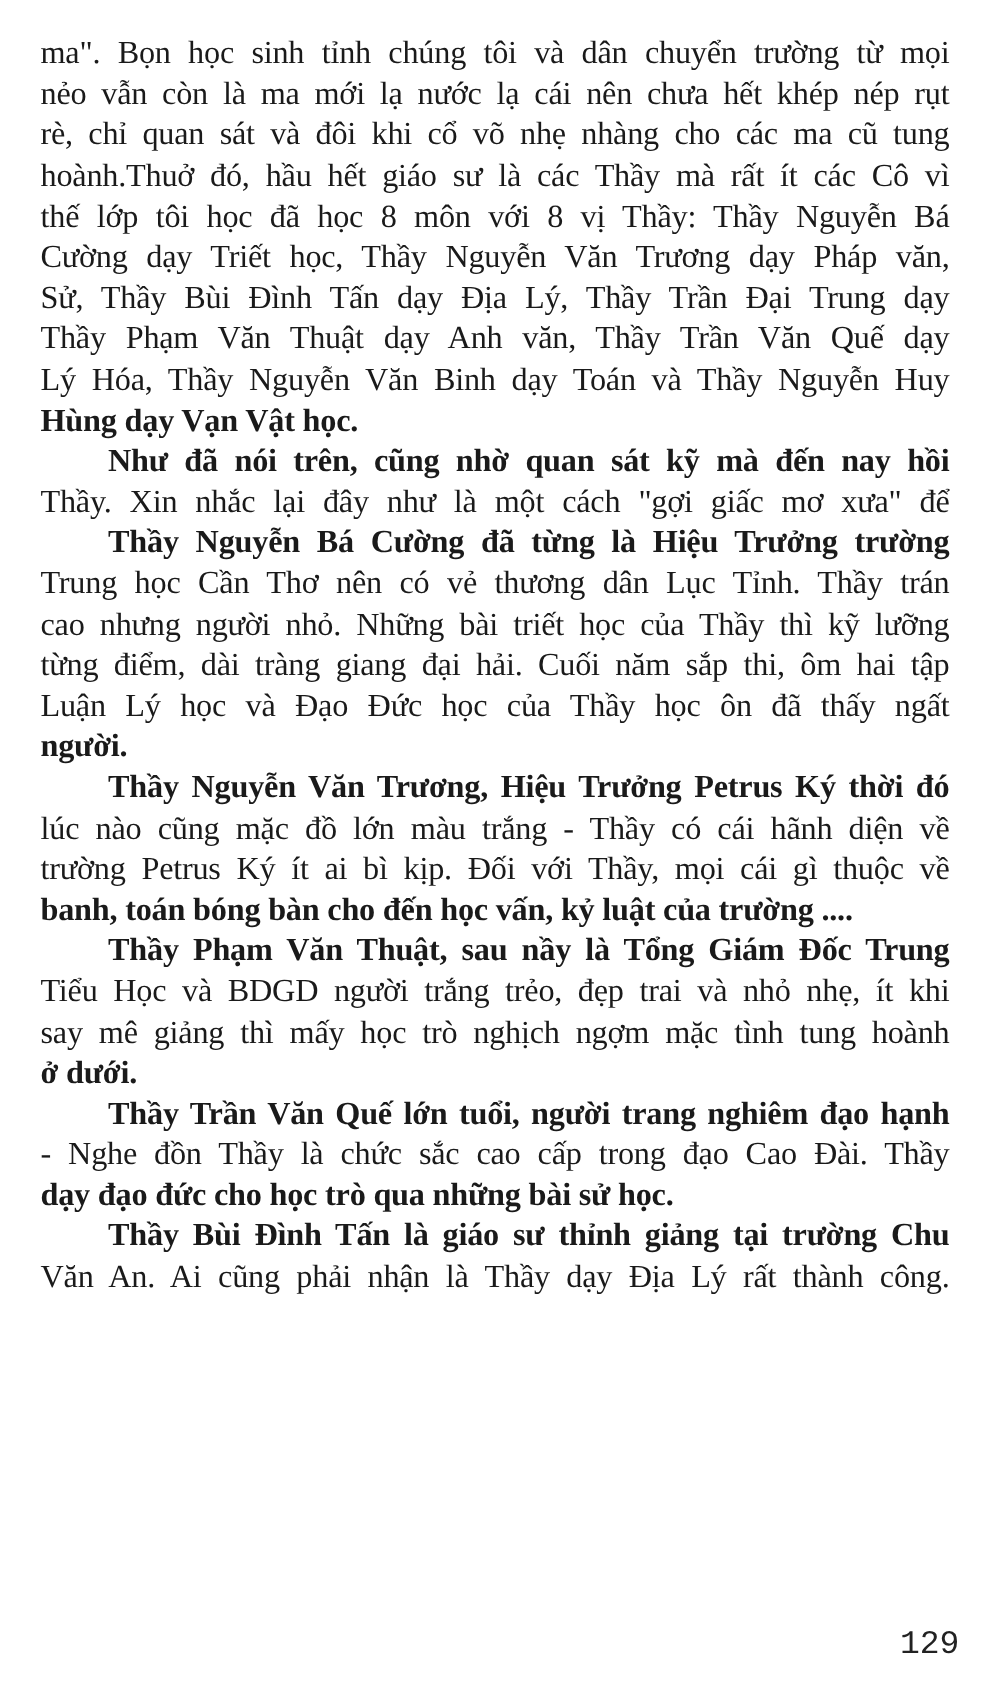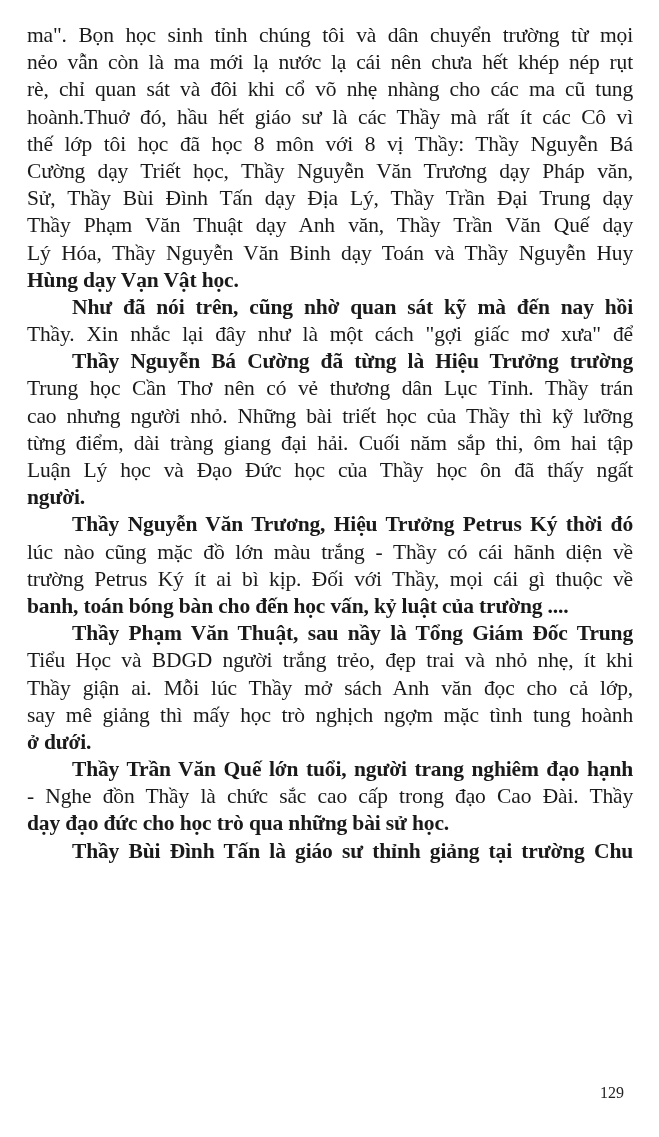--- a/index.html
+++ b/index.html
@@ -36,22 +36,22 @@
       font-weight: bold;
     }
     .line.indent {
       padding-left: 45px;
       font-weight: bold;
     }
     .page-number {
       position: absolute;
       left: 600px;
       top: 1084px;
-      font-size: 16px;
-      font-family: Liberation Serif, serif;
+      font-size: 22px;
+      font-family: Liberation Mono, monospace;
       color: #222;
     }
   </style>
 </head>
 <body>
 
 <div class="page">
   <span class="line">ma". Bọn học sinh tỉnh chúng tôi và dân chuyển trường từ mọi</span>
   <span class="line">nẻo vẫn còn là ma mới lạ nước lạ cái nên chưa hết khép nép rụt</span>
   <span class="line">rè, chỉ quan sát và đôi khi cổ võ nhẹ nhàng cho các ma cũ tung</span>
@@ -69,22 +69,22 @@
   <span class="line">cao nhưng người nhỏ. Những bài triết học của Thầy thì kỹ lưỡng</span>
   <span class="line">từng điểm, dài tràng giang đại hải. Cuối năm sắp thi, ôm hai tập</span>
   <span class="line">Luận Lý học và Đạo Đức học của Thầy học ôn đã thấy ngất</span>
   <span class="line last">người.</span>
   <span class="line indent">Thầy Nguyễn Văn Trương, Hiệu Trưởng Petrus Ký thời đó</span>
   <span class="line">lúc nào cũng mặc đồ lớn màu trắng - Thầy có cái hãnh diện về</span>
   <span class="line">trường Petrus Ký ít ai bì kịp. Đối với Thầy, mọi cái gì thuộc về</span>
   <span class="line last">banh, toán bóng bàn cho đến học vấn, kỷ luật của trường ....</span>
   <span class="line indent">Thầy Phạm Văn Thuật, sau nầy là Tổng Giám Đốc Trung</span>
   <span class="line">Tiểu Học và BDGD người trắng trẻo, đẹp trai và nhỏ nhẹ, ít khi</span>
-  <span class="line">Thầy giận ai. Mỗi lúc Thầy mở sách Anh văn đọc cho cả lớp,</span>
   <span class="line">say mê giảng thì mấy học trò nghịch ngợm mặc tình tung hoành</span>
   <span class="line last">ở dưới.</span>
   <span class="line indent">Thầy Trần Văn Quế lớn tuổi, người trang nghiêm đạo hạnh</span>
   <span class="line">- Nghe đồn Thầy là chức sắc cao cấp trong đạo Cao Đài. Thầy</span>
   <span class="line last">dạy đạo đức cho học trò qua những bài sử học.</span>
   <span class="line indent">Thầy Bùi Đình Tấn là giáo sư thỉnh giảng tại trường Chu</span>
+  <span class="line">Văn An. Ai cũng phải nhận là Thầy dạy Địa Lý rất thành công.</span>
 </div>
 
 <div class="page-number">129</div>
 
 </body></html>

